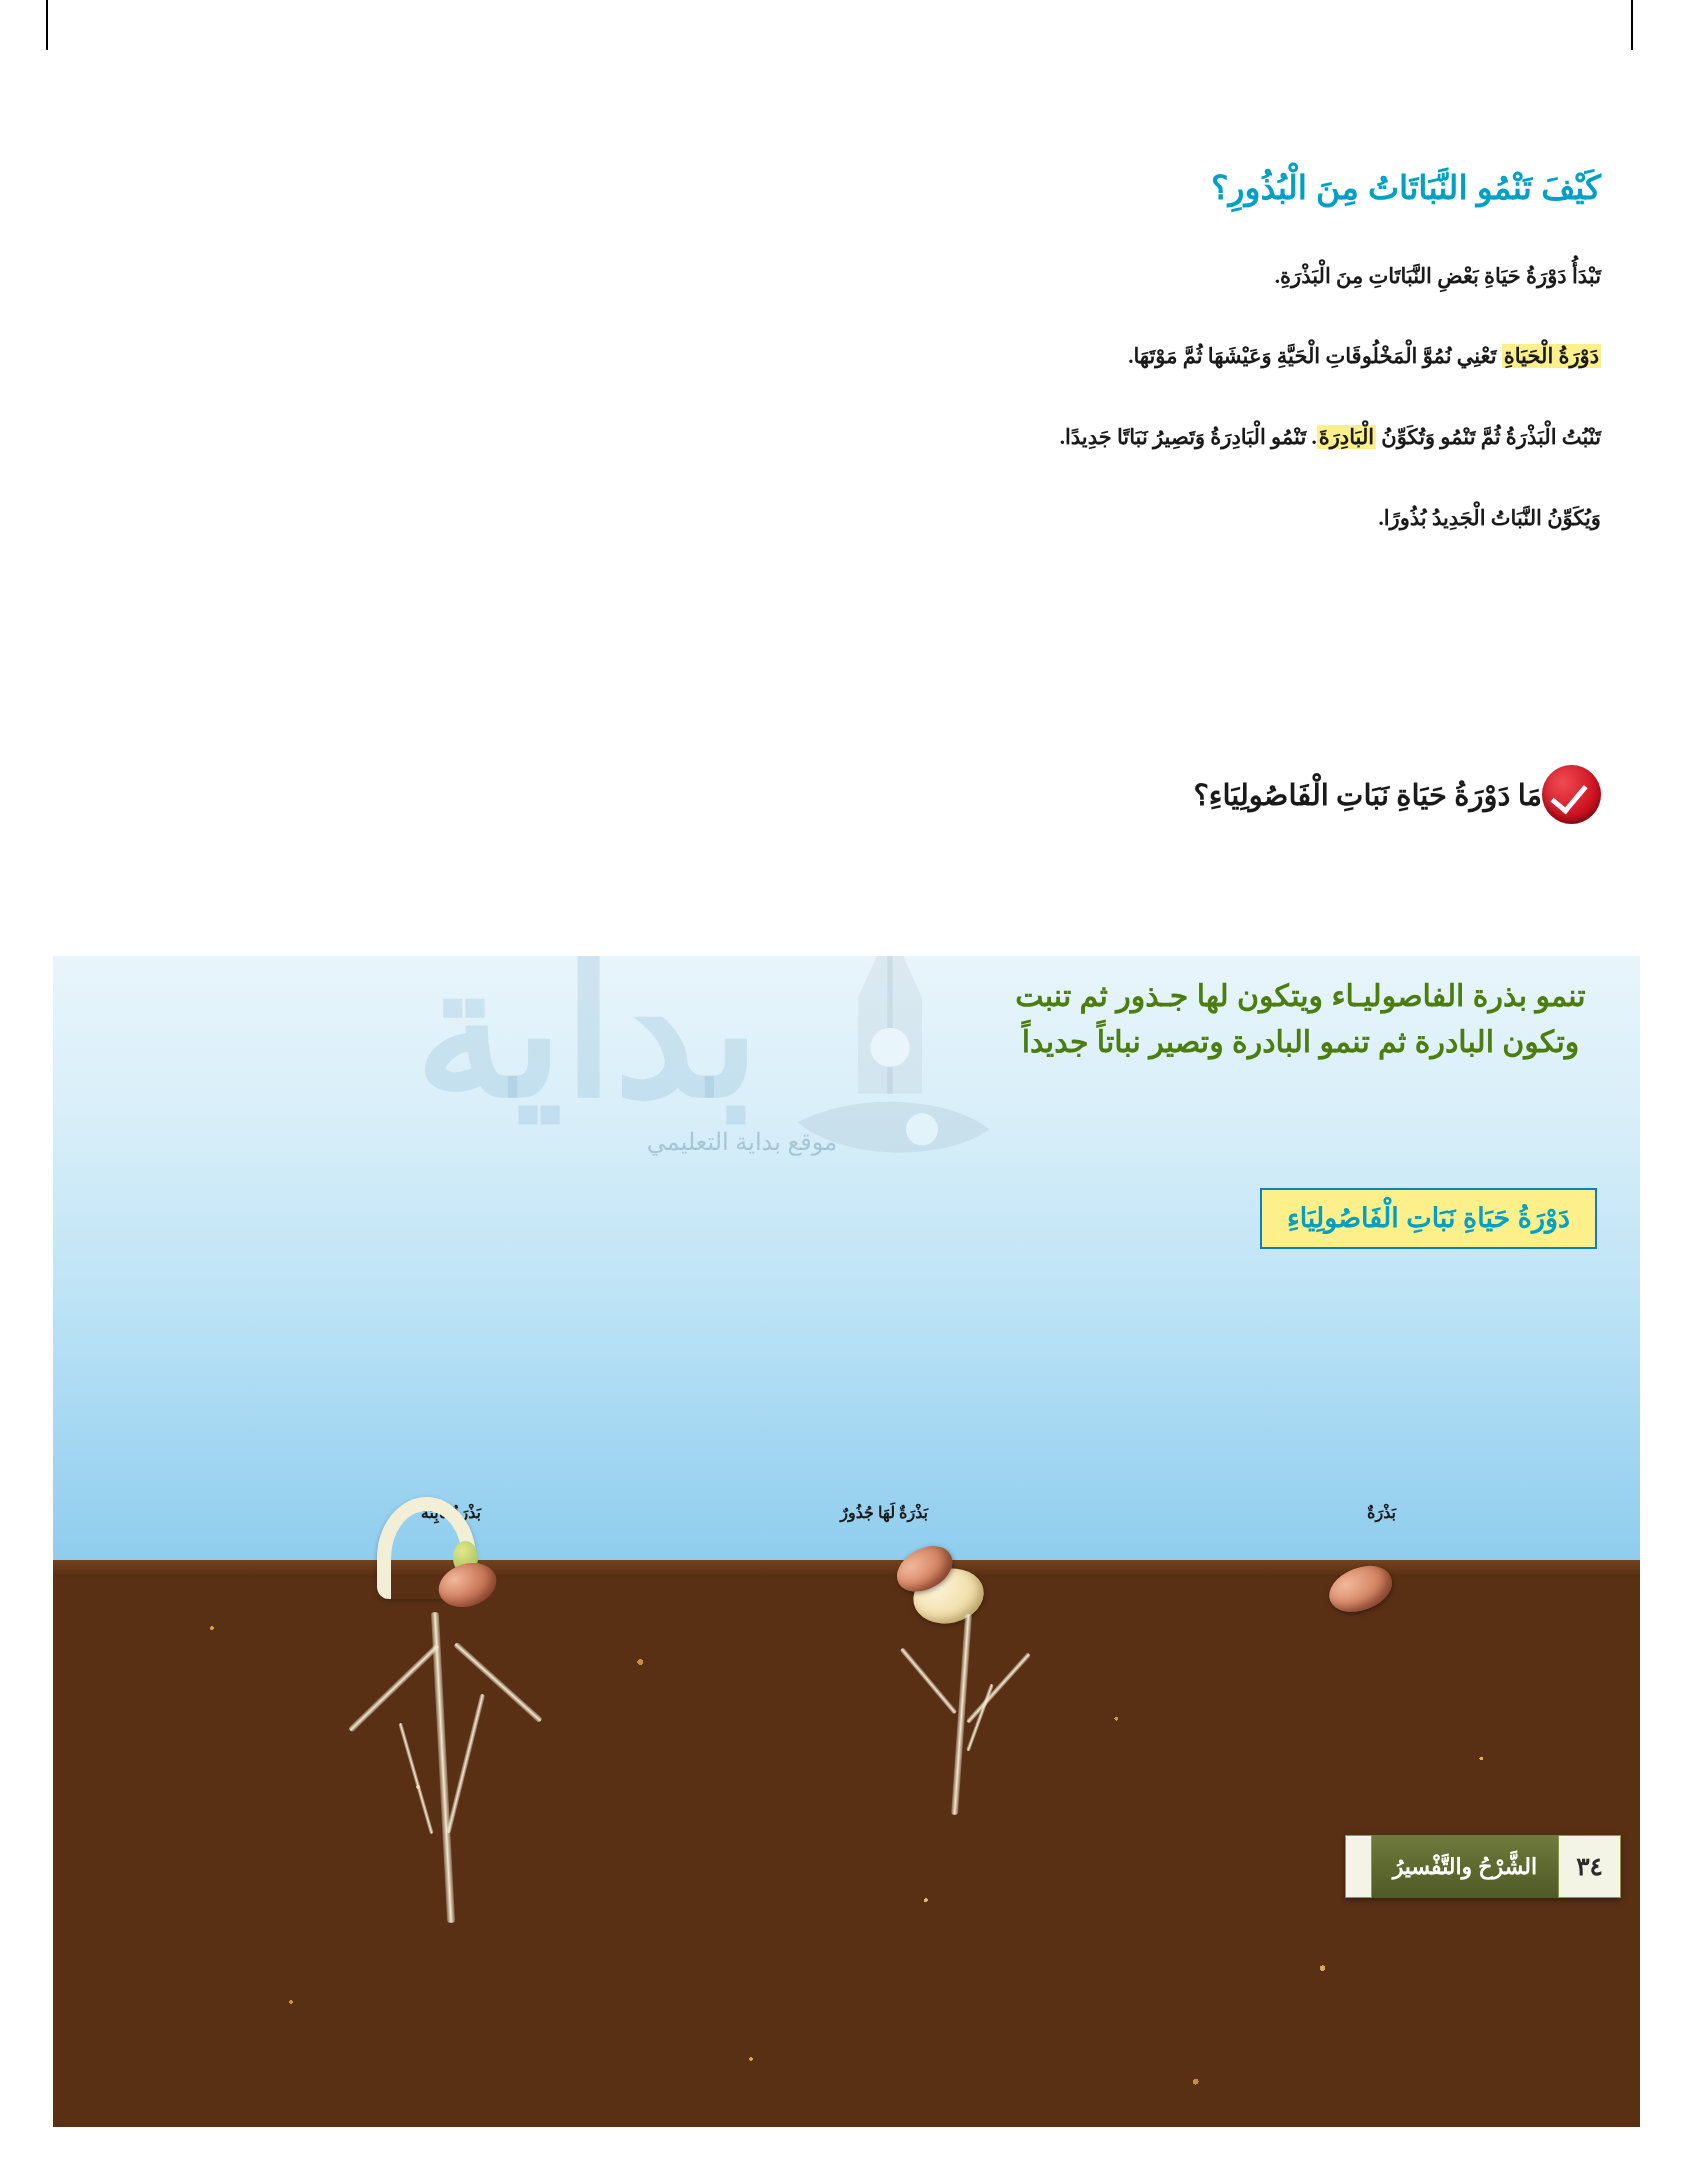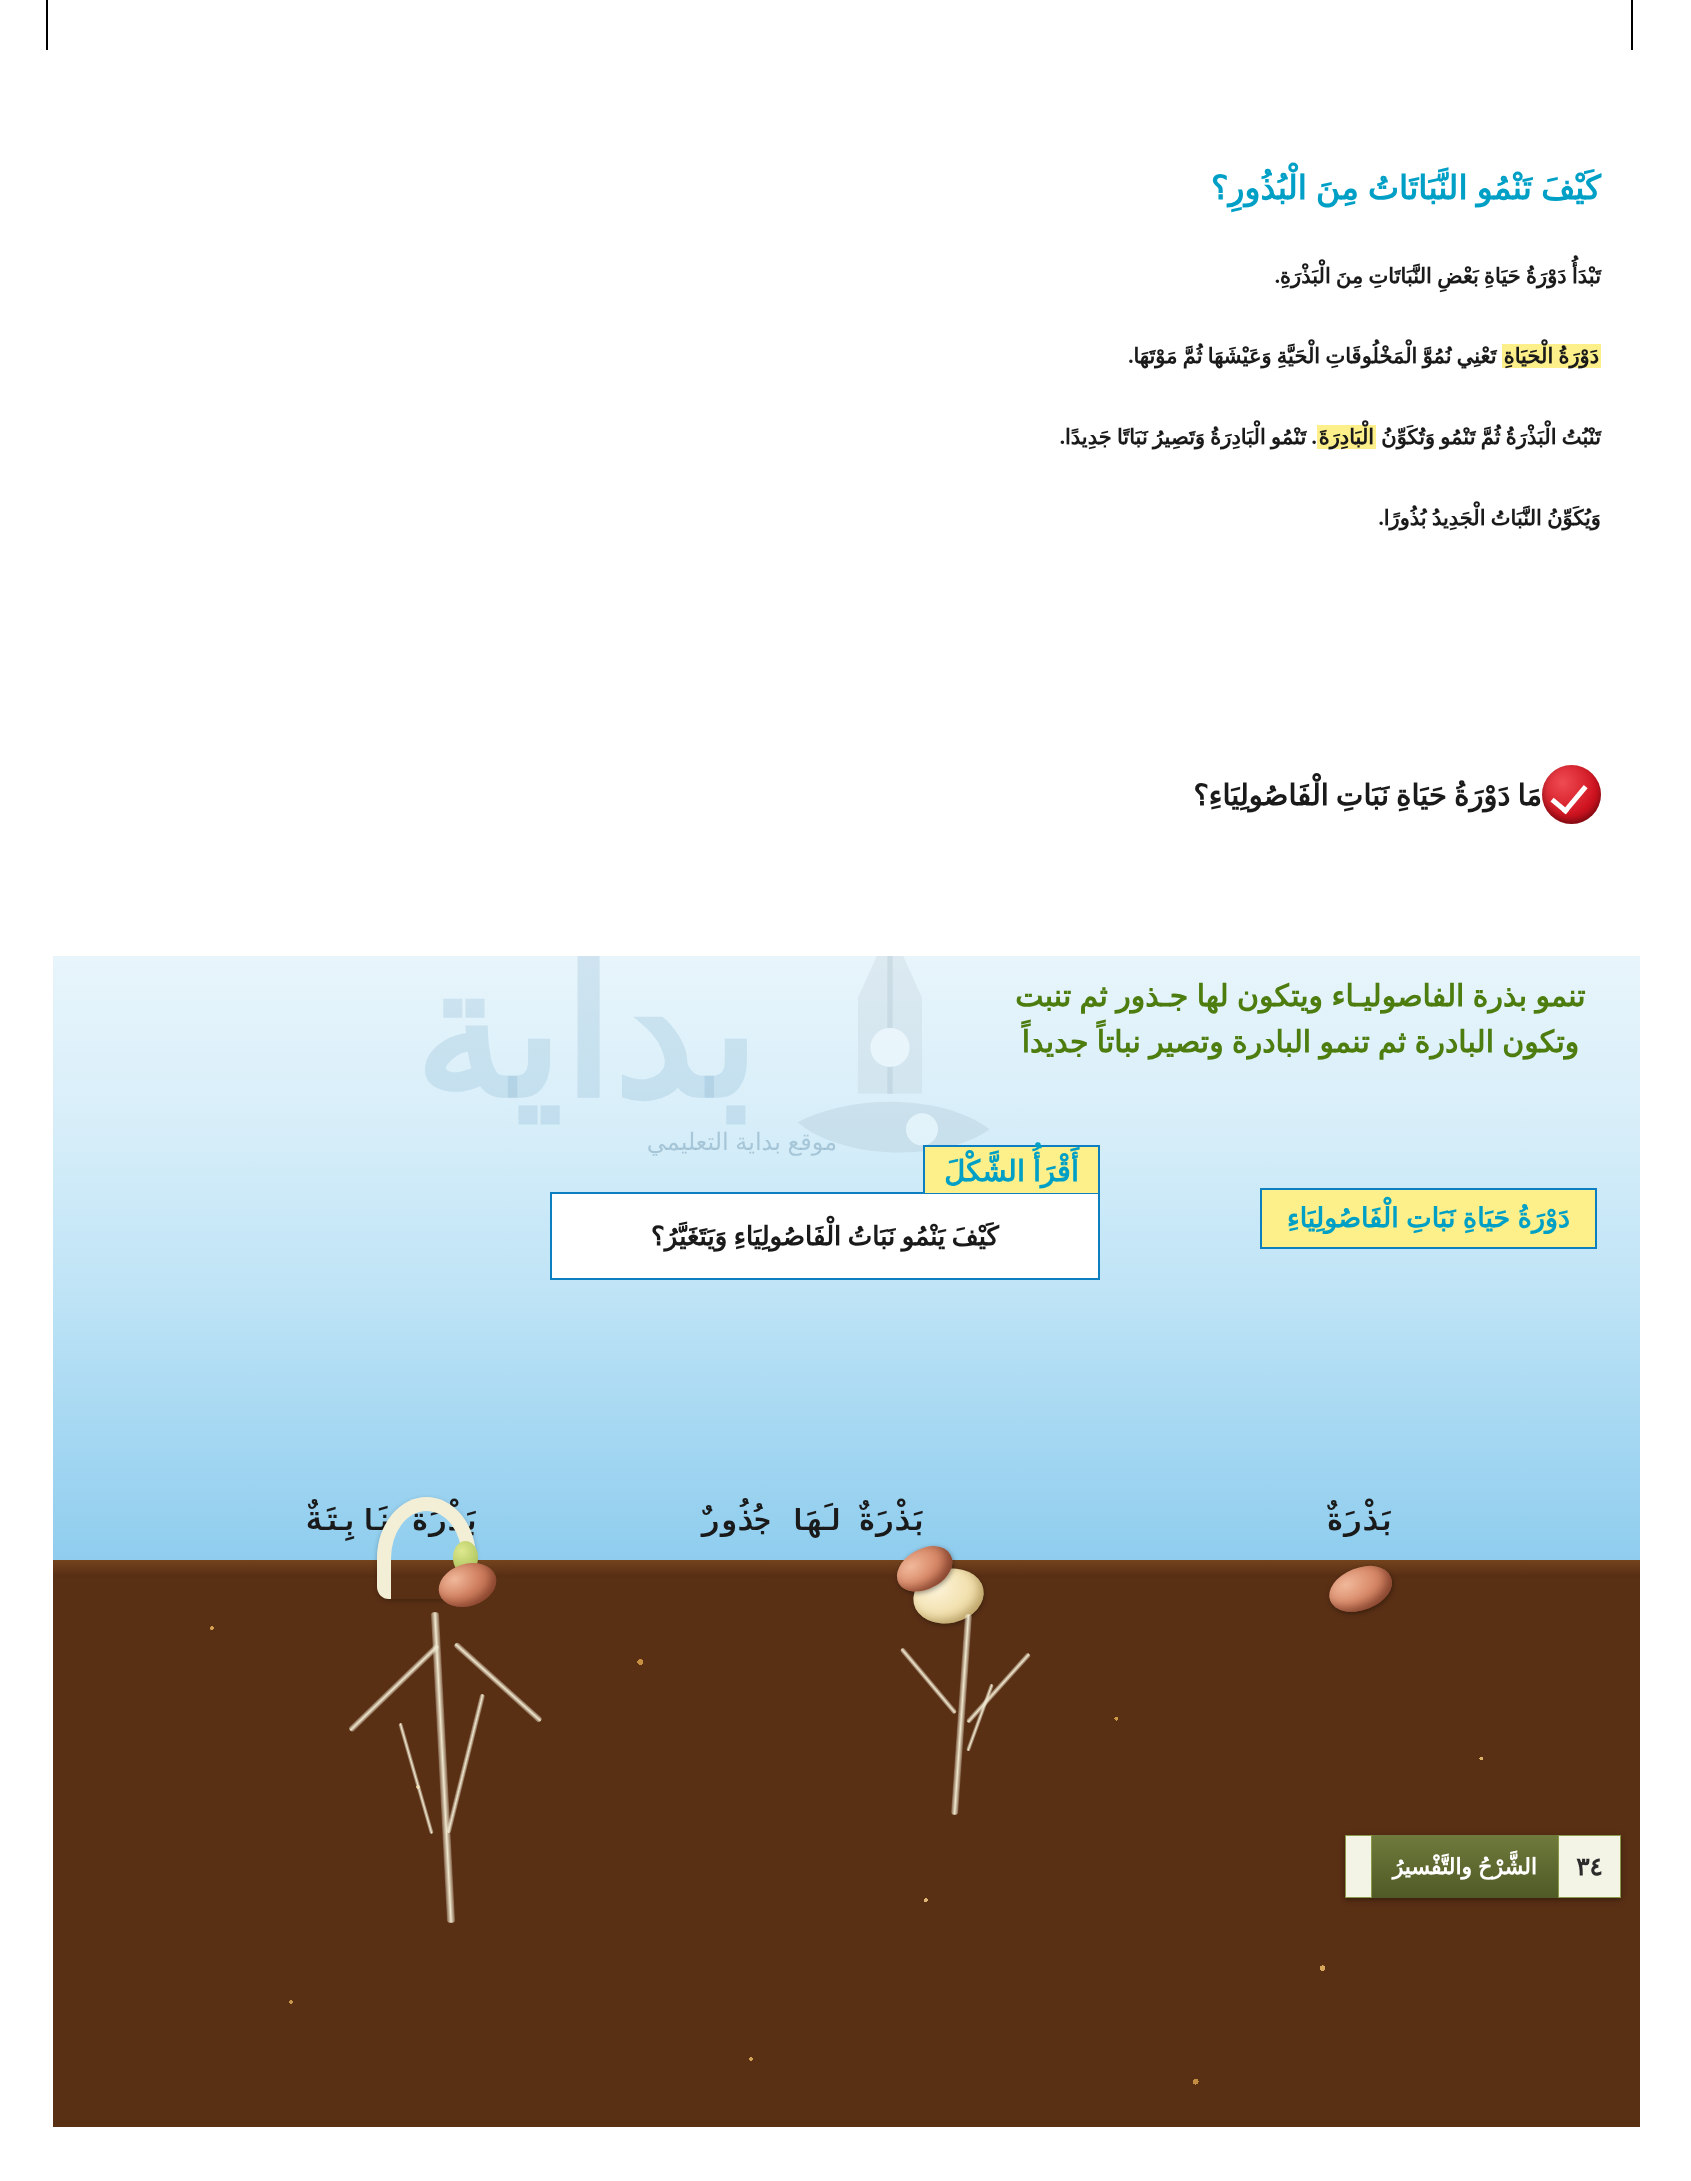--- a/index.html
+++ b/index.html
@@ -256,22 +256,22 @@
     font-weight: bold;
     font-size: 27px;
     padding: 12.4px 25px;
     white-space: nowrap;
   }
 
   
   .stage-label {
     position: absolute;
     color: #1a1a1a;
-    font-size: 29px;
-    font-family: Liberation Mono, monospace;
+    font-size: 16px;
+    font-family: Liberation Serif, serif;
     font-weight: 700;
     white-space: nowrap;
     direction: rtl;
   }
   .lbl-seed   { right: 244px;  top: 547px; }
   .lbl-roots  { right: 712px;  top: 547px; }
   .lbl-sprout { right: 1159px; top: 547px; }
 
   
   .seed {
@@ -409,26 +409,20 @@
       <path d="M60 2 L78 42 L78 96 L42 96 L42 42 Z" fill="#b9c9d4" opacity="0.85"></path>
       <path d="M60 2 L60 96" stroke="#8fa6b5" stroke-width="3"></path>
       <circle cx="60" cy="70" r="11" fill="#ffffff"></circle>
       <path d="M8 112 C38 96 90 96 116 116 C92 134 34 134 8 112 Z" fill="#9fb6c4" opacity="0.8"></path>
       <circle cx="78" cy="116" r="9" fill="#ffffff"></circle>
     </svg>
   </div>
 
   <div class="annotation">تنمو بذرة الفاصوليـاء ويتكون لها جـذور ثم تنبت وتكون البادرة ثم تنمو البادرة وتصير نباتاً جديداً</div>
 
-  <div class="read-box">
-    <div class="read-tab">أَقْرَأُ الشَّكْلَ</div>
-    <div class="read-body">
-      <span>كَيْفَ يَنْمُو نَبَاتُ الْفَاصُولِيَاءِ وَيَتَغَيَّرُ؟</span>
-    </div>
-  </div>
 
   <div class="fig-title">دَوْرَةُ حَيَاةِ نَبَاتِ الْفَاصُولِيَاءِ</div>
 
   <div class="stage-label lbl-seed">بَذْرَةٌ</div>
   <div class="stage-label lbl-roots">بَذْرَةٌ لَهَا جُذُورٌ</div>
   <div class="stage-label lbl-sprout">بَذْرَةٌ نَابِتَةٌ</div>
 
   <div class="soil">
     <div class="soil-speckle"></div>
   </div>

